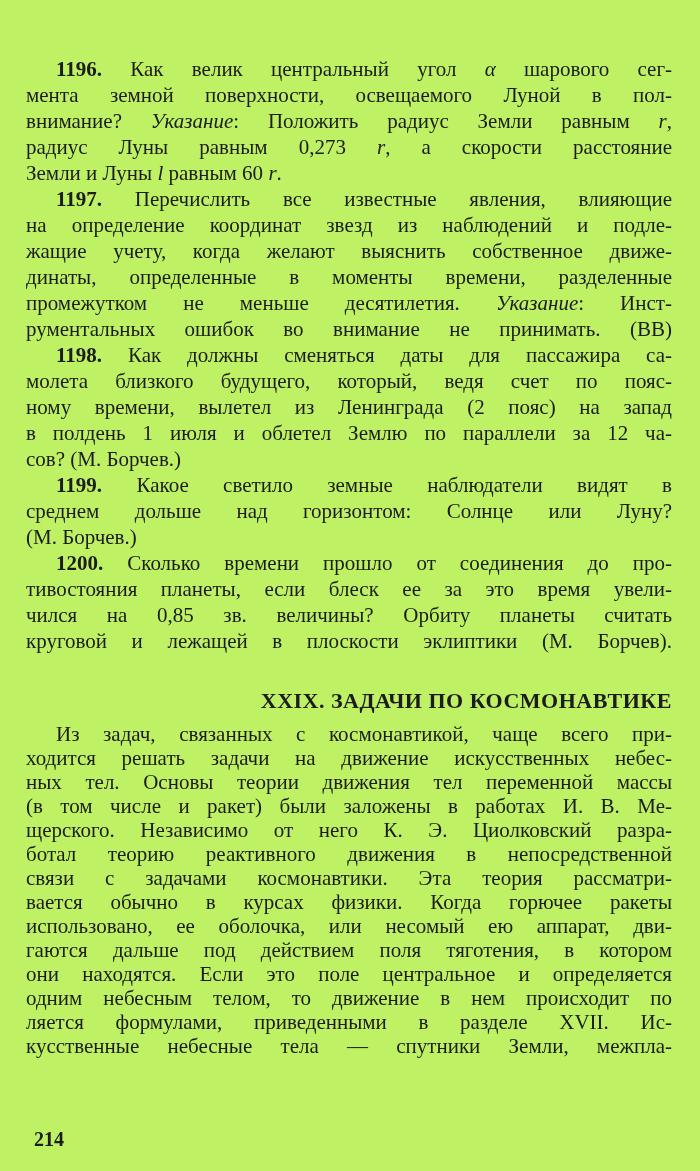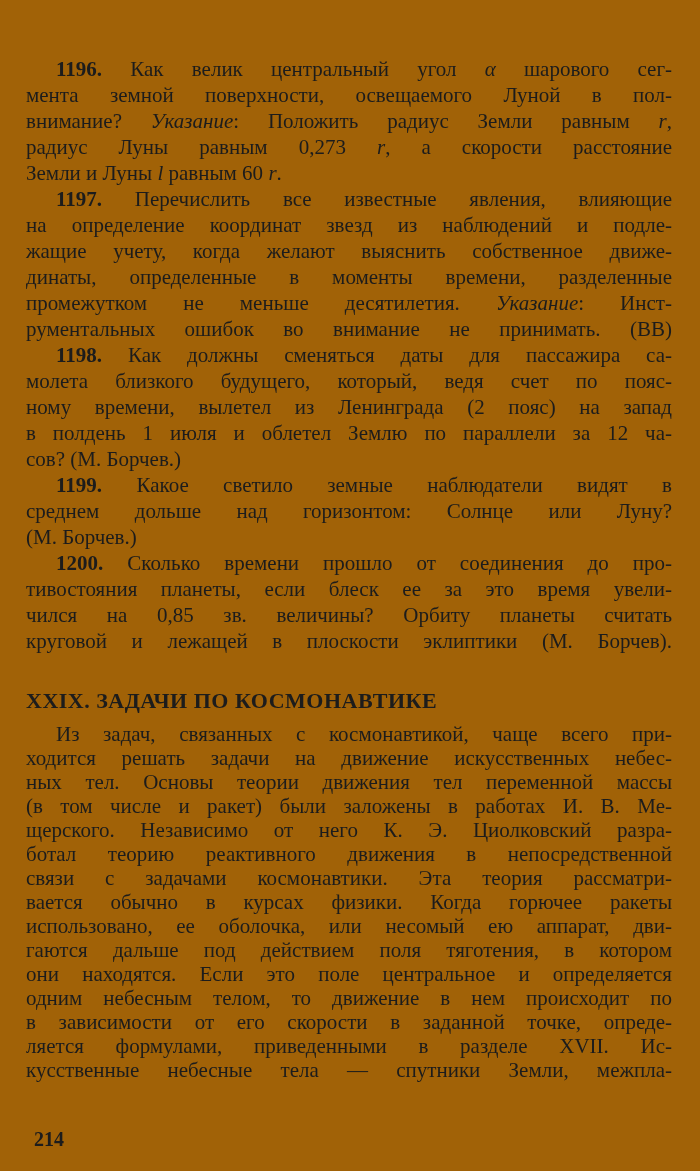--- a/index.html
+++ b/index.html
@@ -28,35 +28,35 @@
   }
   .line.left { text-align-last: left; }
   .line.first { text-indent: 30px; }
   .b { font-weight: bold; }
   .i { font-style: italic; }
   .heading {
     margin: 34px 0 8px 0;
     font-size: 22px;
     line-height: 26px;
     font-weight: bold;
-    text-align: left;
+    text-align: right;
     letter-spacing: 0.5px;
   }
   .pagenum {
     position: absolute;
     left: 34px;
     top: 1128px;
     font-size: 20px;
     font-weight: bold;
   }
 </style>
 </head>
 <body>
 
-<div class="page" style="background: #a16207; color: rgb(28, 28, 28);">
+<div class="page" style="background: #bef264; color: rgb(28, 28, 28);">
   <div class="content">
     <div class="problems">
       <div class="para">
           <div class="line first"><span class="b">1196.</span><span class=""> Как велик центральный угол </span><span class="i">α</span><span class=""> шарового сег-</span></div>
           <div class="line"><span class="">мента земной поверхности, освещаемого Луной в пол-</span></div>
           <div class="line"><span class="">внимание? </span><span class="i">Указание</span><span class="">: Положить радиус Земли равным </span><span class="i">r</span><span class="">,</span></div>
           <div class="line"><span class="">радиус Луны равным 0,273 </span><span class="i">r</span><span class="">, а скорости расстояние</span></div>
           <div class="line left"><span class="">Земли и Луны </span><span class="i">l</span><span class=""> равным 60 </span><span class="i">r</span><span class="">.</span></div>
         </div>
       <div class="para">
@@ -96,21 +96,20 @@
           <div class="line"><span class="">ных тел. Основы теории движения тел переменной массы</span></div>
           <div class="line"><span class="">(в том числе и ракет) были заложены в работах И. В. Ме-</span></div>
           <div class="line"><span class="">щерского. Независимо от него К. Э. Циолковский разра-</span></div>
           <div class="line"><span class="">ботал теорию реактивного движения в непосредственной</span></div>
           <div class="line"><span class="">связи с задачами космонавтики. Эта теория рассматри-</span></div>
           <div class="line"><span class="">вается обычно в курсах физики. Когда горючее ракеты</span></div>
           <div class="line"><span class="">использовано, ее оболочка, или несомый ею аппарат, дви-</span></div>
           <div class="line"><span class="">гаются дальше под действием поля тяготения, в котором</span></div>
           <div class="line"><span class="">они находятся. Если это поле центральное и определяется</span></div>
           <div class="line"><span class="">одним небесным телом, то движение в нем происходит по</span></div>
-          <div class="line"><span class="">в зависимости от его скорости в заданной точке, опреде-</span></div>
           <div class="line"><span class="">ляется формулами, приведенными в разделе XVII. Ис-</span></div>
           <div class="line"><span class="">кусственные небесные тела — спутники Земли, межпла-</span></div>
         </div>
     </div>
   </div>
 
   <div class="pagenum">214</div>
 </div>
 
 </body></html>

